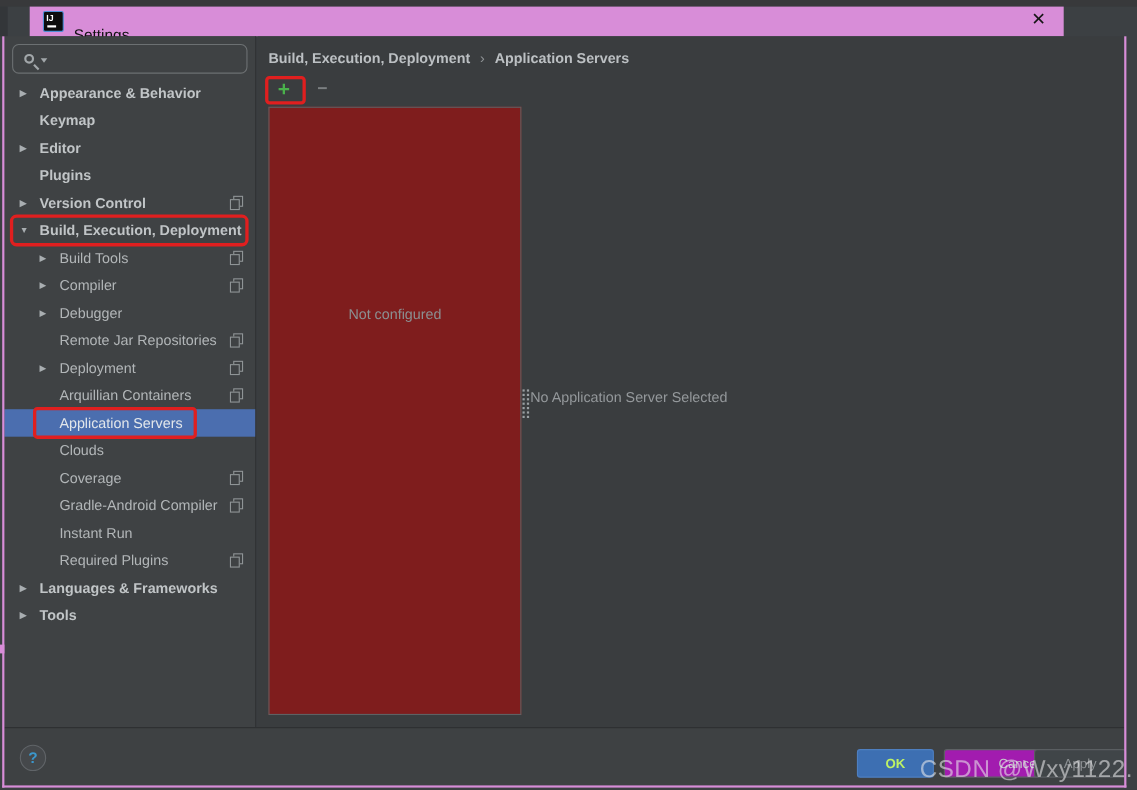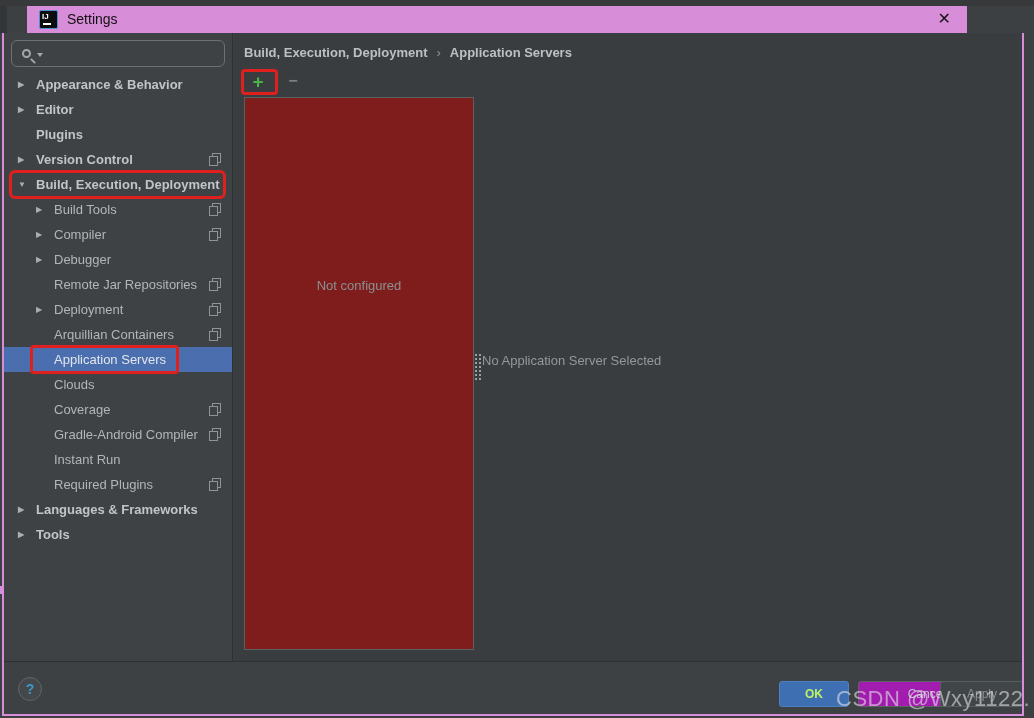--- a/index.html
+++ b/index.html
@@ -9,21 +9,21 @@
 
   
   .top-strip { position:absolute; left:0; top:0; width:1034px; height:6px; background:#38393b; }
   .titlebar  { position:absolute; left:0; top:6px; width:940px; height:27px; background:#d88dd8;
                display:flex; align-items:center;margin-left:27px; }
   .tb-notch  { position:absolute; left:0; top:6px; width:7px; height:27px; background:#333639; }
   .app-icon  { position:absolute; left:12px; top:4px; width:19px; height:19px; background:#0c0c0c;
                border:1px solid #4f8fd6; border-radius:2px; }
   .app-icon .ij { position:absolute; left:2px; top:1px; color:#fff; font-size:8px; font-weight:bold; }
   .app-icon .bar { position:absolute; left:3px; bottom:3px; width:8px; height:2px; background:#fff; }
-  .tb-title  { position:absolute; left:40px; top:0; height:27px; line-height:27px; color:#101010; font-size:14px; }
+  .tb-title  { position:absolute; left:40px; top:12px; height:27px; line-height:27px; color:#101010; font-size:14px; }
   .tb-close  { position:absolute; right:16px; top:0; height:27px; line-height:26px; color:#151515;
                font-size:16px; cursor:pointer; }
 
   .b-left   { position:absolute; left:2px;  top:33px; bottom:2px; width:2px;  background:#d88dd8; }
   .b-right  { position:absolute; left:1022px; top:33px; bottom:2px; width:2px; background:#d88dd8; }
   .b-bottom { position:absolute; left:2px; right:10px; bottom:2px; height:2px; background:#d88dd8; }
   .left-tick{ position:absolute; left:0; top:586px; width:4px; height:8px; background:#d88dd8; }
 
   
   .sidebar { position:absolute; left:4px; top:33px; width:229px; bottom:57px;
@@ -109,20 +109,24 @@
     <div class="search-box" title="">
       <span class="mag"></span>
       <span class="mag-caret"></span>
     </div>
     <div class="tree" id="tree">
         <div class="row lvl0 bold">
           <span class="arrow">▶</span>
           <span class="lab">Appearance &amp; Behavior</span>
         </div>
         <div class="row lvl0 bold">
+          <span class="arrow"></span>
+          <span class="lab">Keymap</span>
+        </div>
+        <div class="row lvl0 bold">
           <span class="arrow">▶</span>
           <span class="lab">Editor</span>
         </div>
         <div class="row lvl0 bold">
           <span class="arrow"></span>
           <span class="lab">Plugins</span>
         </div>
         <div class="row lvl0 bold">
           <span class="arrow">▶</span>
           <span class="lab">Version Control</span>

